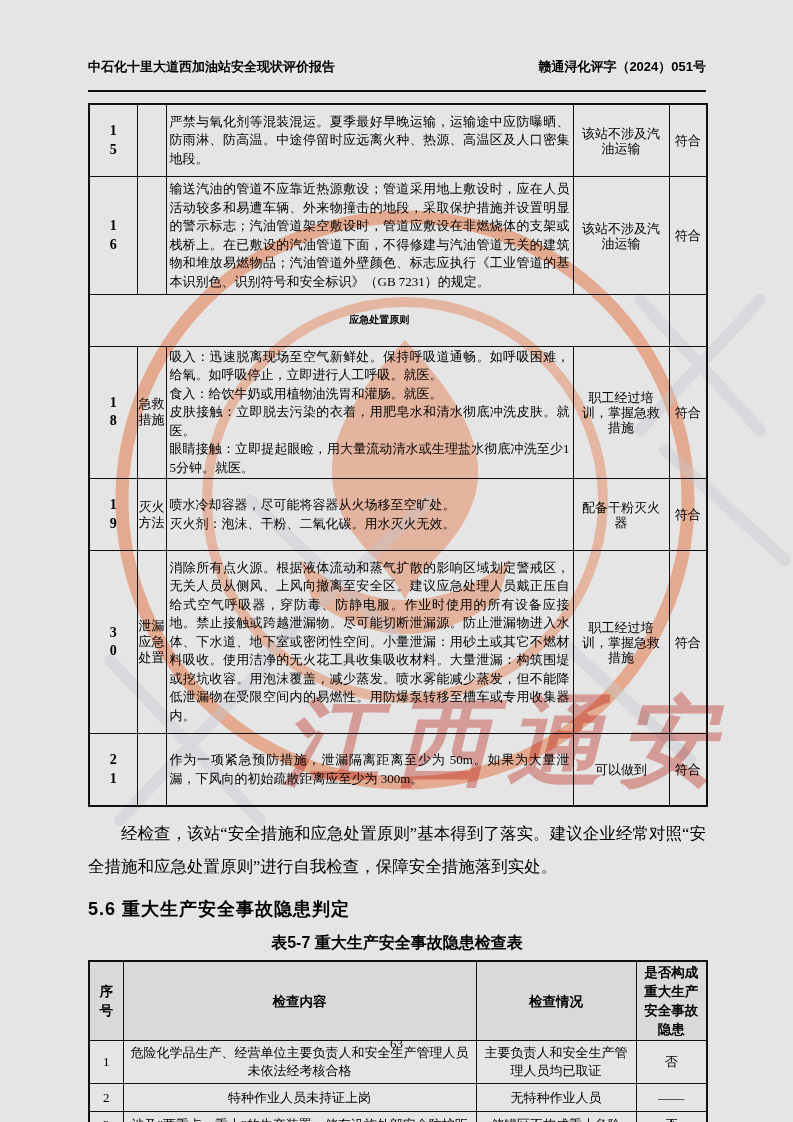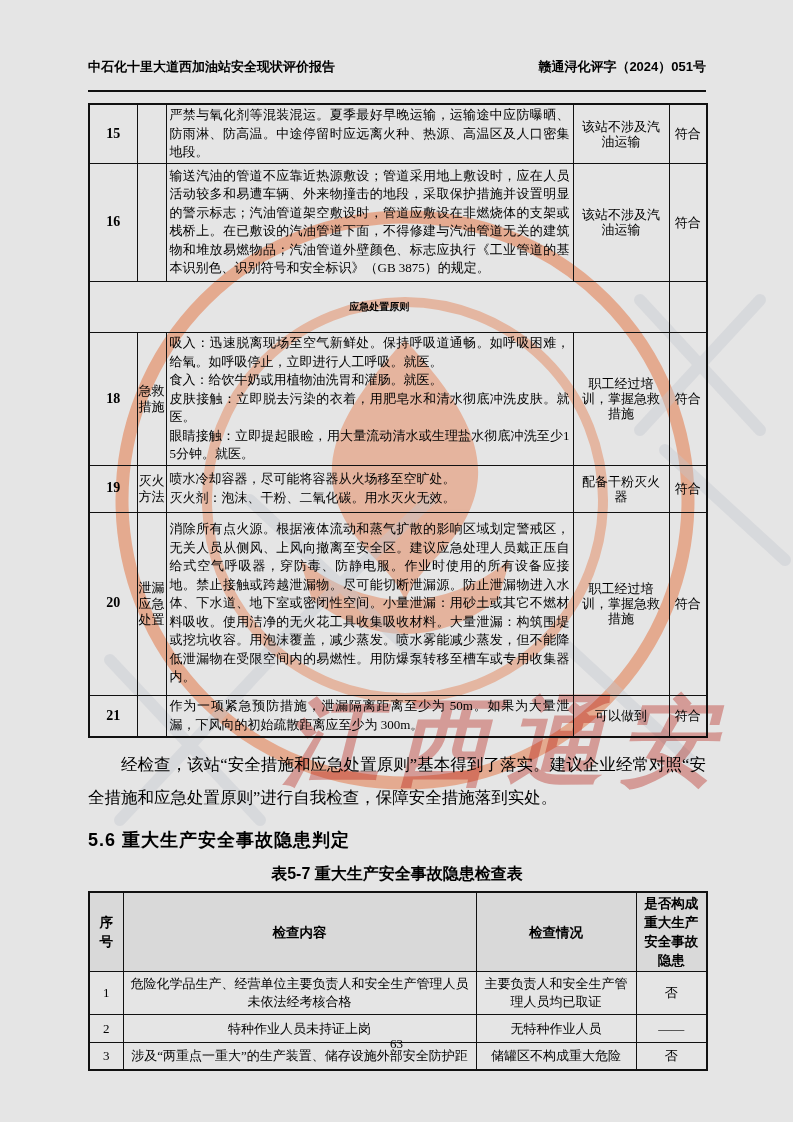--- a/index.html
+++ b/index.html
@@ -27,21 +27,21 @@
     font-family:"Liberation Sans", sans-serif;
     font-size:13px;font-weight:700;
     padding-bottom:14px;border-bottom:2px solid #111;
   }
   
   .flow{position:absolute;left:88px;top:103px;width:618px;z-index:1;}
   table{border-collapse:collapse;table-layout:fixed;width:618px;}
   td,th{border:1px solid #111;vertical-align:middle;overflow:hidden;
         word-break:break-all;padding:1px 3px;box-sizing:border-box;}
   .t1{border:2px solid #111;font-size:13px;line-height:18.5px;}
-  .t1 .no{font-weight:700;text-align:center;font-size:14px;padding:0;}
+  .t1 .no{font-weight:700;text-align:center;font-size:14px;padding:17px;}
   .t1 .lbl{padding:0 1px;text-align:center;line-height:16px;font-size:13px;margin-top:12px;}
   .t1 .cnt{text-align:justify;}
   .t1 .pre{white-space:pre-line;}
   .t1 .st{text-align:center;line-height:15px;}
   .t1 .rs{text-align:center;padding:0;line-height:17px;}
   .t1 .sec{
     text-align:center;font-weight:700;font-size:10px;
     font-family:"Liberation Sans", sans-serif;padding:16px;
   }
   .para{
@@ -114,21 +114,21 @@
           <tr style="height:57px">
         <td class="no">15</td>
         <td class="lbl"></td>
         <td class="cnt">严禁与氧化剂等混装混运。夏季最好早晚运输，运输途中应防曝晒、防雨淋、防高温。中途停留时应远离火种、热源、高温区及人口密集地段。</td>
         <td class="st">该站不涉及汽油运输</td>
         <td class="rs">符合</td>
       </tr>
       <tr style="height:118px">
         <td class="no">16</td>
         <td class="lbl"></td>
-        <td class="cnt">输送汽油的管道不应靠近热源敷设；管道采用地上敷设时，应在人员活动较多和易遭车辆、外来物撞击的地段，采取保护措施并设置明显的警示标志；汽油管道架空敷设时，管道应敷设在非燃烧体的支架或栈桥上。在已敷设的汽油管道下面，不得修建与汽油管道无关的建筑物和堆放易燃物品；汽油管道外壁颜色、标志应执行《工业管道的基本识别色、识别符号和安全标识》（GB 3875）的规定。</td>
+        <td class="cnt">输送汽油的管道不应靠近热源敷设；管道采用地上敷设时，应在人员活动较多和易遭车辆、外来物撞击的地段，采取保护措施并设置明显的警示标志；汽油管道架空敷设时，管道应敷设在非燃烧体的支架或栈桥上。在已敷设的汽油管道下面，不得修建与汽油管道无关的建筑物和堆放易燃物品；汽油管道外壁颜色、标志应执行《工业管道的基本识别色、识别符号和安全标识》（GB 7231）的规定。</td>
         <td class="st">该站不涉及汽油运输</td>
         <td class="rs">符合</td>
       </tr>
       <tr style="height:21px">
         <td class="sec" colspan="4">应急处置原则</td>
         <td class="rs"></td>
       </tr>
       <tr style="height:109px">
         <td class="no">18</td>
         <td class="lbl">急救措施</td>
@@ -141,21 +141,21 @@
       </tr>
       <tr style="height:47px">
         <td class="no">19</td>
         <td class="lbl">灭火方法</td>
         <td class="cnt pre">喷水冷却容器，尽可能将容器从火场移至空旷处。
 灭火剂：泡沫、干粉、二氧化碳。用水灭火无效。</td>
         <td class="st">配备干粉灭火器</td>
         <td class="rs">符合</td>
       </tr>
       <tr style="height:183px">
-        <td class="no">20</td>
+        <td class="no">30</td>
         <td class="lbl">泄漏应急处置</td>
         <td class="cnt">消除所有点火源。根据液体流动和蒸气扩散的影响区域划定警戒区，无关人员从侧风、上风向撤离至安全区。建议应急处理人员戴正压自给式空气呼吸器，穿防毒、防静电服。作业时使用的所有设备应接地。禁止接触或跨越泄漏物。尽可能切断泄漏源。防止泄漏物进入水体、下水道、地下室或密闭性空间。小量泄漏：用砂土或其它不燃材料吸收。使用洁净的无火花工具收集吸收材料。大量泄漏：构筑围堤或挖坑收容。用泡沫覆盖，减少蒸发。喷水雾能减少蒸发，但不能降低泄漏物在受限空间内的易燃性。用防爆泵转移至槽车或专用收集器内。</td>
         <td class="st">职工经过培训，掌握急救措施</td>
         <td class="rs">符合</td>
       </tr>
       <tr style="height:42px">
         <td class="no">21</td>
         <td class="lbl"></td>
         <td class="cnt">作为一项紧急预防措施，泄漏隔离距离至少为 50m。如果为大量泄漏，下风向的初始疏散距离应至少为 300m。</td>
         <td class="st">可以做到</td>

